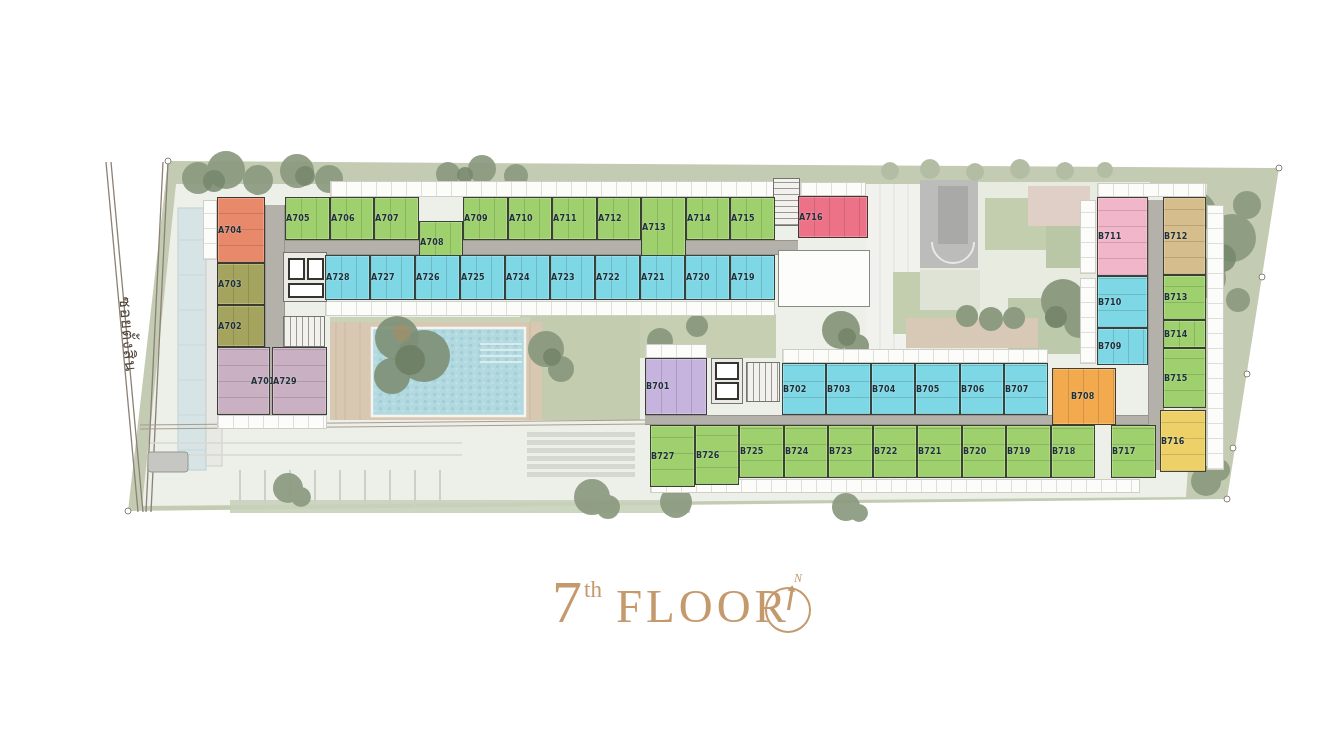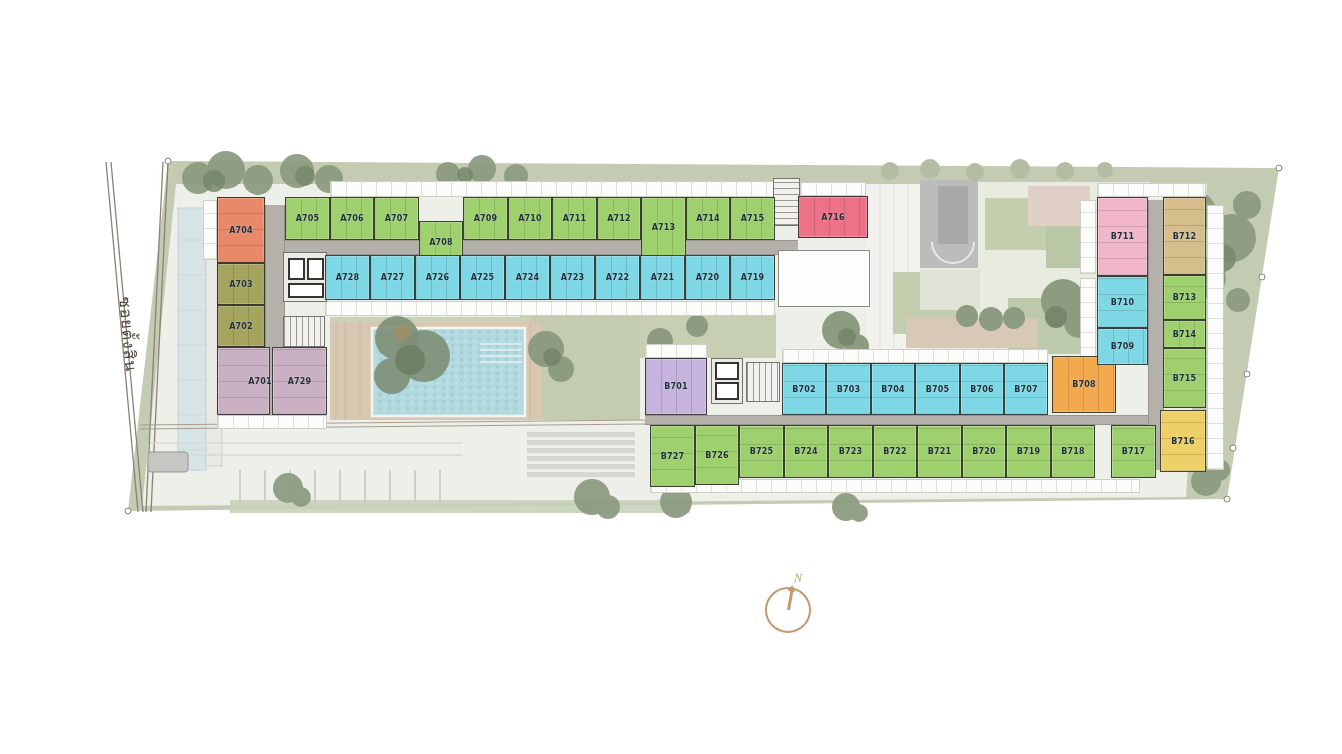--- a/index.html
+++ b/index.html
@@ -15,21 +15,21 @@
        background-image:repeating-linear-gradient(90deg,#dedfd9 0 1px,transparent 1px 15px);}
   .bal.v{background-image:repeating-linear-gradient(0deg,#dedfd9 0 1px,transparent 1px 15px);}
   .core{position:absolute;background:#eceae6;border:1px solid #74746e;box-sizing:border-box;}
   .lift{position:absolute;background:#ffffff;border:2px solid #35352f;box-sizing:border-box;}
   .stair{position:absolute;background:#f2f1ee;border:1px solid #74746e;box-sizing:border-box;
          background-image:repeating-linear-gradient(90deg,#9a9a94 0 1px,transparent 1px 6px);}
   .stair.v{background-image:repeating-linear-gradient(0deg,#9a9a94 0 1px,transparent 1px 6px);}
   .whitebox{position:absolute;background:#fdfdfb;border:1px solid #8a8a84;box-sizing:border-box;}
 
   .unit{position:absolute;box-sizing:border-box;border:1px solid rgba(40,42,36,.85);
-        display:flex;align-items:center;justify-content:center;
+        display:flex;align-items:center;justify-content:flex-start;
         box-shadow:inset 0 0 0 1px rgba(255,255,255,.22);}
   .unit.hor{background-image:repeating-linear-gradient(90deg,rgba(30,32,26,.16) 0 1px,transparent 1px 15px);}
   .unit.ver{background-image:repeating-linear-gradient(0deg,rgba(30,32,26,.16) 0 1px,transparent 1px 16px);}
   .unit-label{font:700 8px "DejaVu Sans","Liberation Sans",sans-serif;color:#20303a;letter-spacing:.2px;
               text-shadow:0 0 2px rgba(255,255,255,.45);}
 
   
   .road-label{position:absolute;left:78px;top:322px;width:100px;text-align:center;
               transform:rotate(85deg);font:16px "DejaVu Sans","Liberation Sans",sans-serif;
               color:#50453c;letter-spacing:1px;}
@@ -377,21 +377,21 @@
         </div>
         <div class="unit ver" style="left: 915px; top: 363px; width: 45px; height: 52px; background-color: rgb(126, 215, 228);">
           <span class="unit-label">B705</span>
         </div>
         <div class="unit ver" style="left: 960px; top: 363px; width: 44px; height: 52px; background-color: rgb(126, 215, 228);">
           <span class="unit-label">B706</span>
         </div>
         <div class="unit ver" style="left: 1004px; top: 363px; width: 44px; height: 52px; background-color: rgb(126, 215, 228);">
           <span class="unit-label">B707</span>
         </div>
-        <div class="unit hor" style="left: 1052px; top: 356px; width: 64px; height: 57px; background-color: rgb(243, 169, 78);">
+        <div class="unit hor" style="left: 1052px; top: 368px; width: 64px; height: 57px; background-color: rgb(243, 169, 78); padding-left: 18px;">
           <span class="unit-label">B708</span>
         </div>
         <div class="unit ver" style="left: 1097px; top: 197px; width: 51px; height: 79px; background-color: rgb(241, 182, 202);">
           <span class="unit-label">B711</span>
         </div>
         <div class="unit ver" style="left: 1163px; top: 197px; width: 43px; height: 78px; background-color: rgb(214, 189, 140);">
           <span class="unit-label">B712</span>
         </div>
         <div class="unit ver" style="left: 1097px; top: 276px; width: 51px; height: 52px; background-color: rgb(126, 215, 228);">
           <span class="unit-label">B710</span>
@@ -442,20 +442,23 @@
           <span class="unit-label">B718</span>
         </div>
         <div class="unit ver" style="left: 1095px; top: 425px; width: 45px; height: 53px; background-color: rgb(158, 208, 110); margin-left: 16px;">
           <span class="unit-label">B717</span>
         </div>
       </div>
   </div>
 
   <div class="road-label">ซอยตั้งสิน</div>
 
+  <div class="floor-title">
+    <span class="t7">7</span><span class="tth">th</span><span class="tword">FLOOR</span>
+  </div>
 
   <div class="compass">
     <span class="nlabel">N</span>
     <div class="circle"></div>
     <div class="needle"></div>
   </div>
 
 </div>
 
 </body></html>

